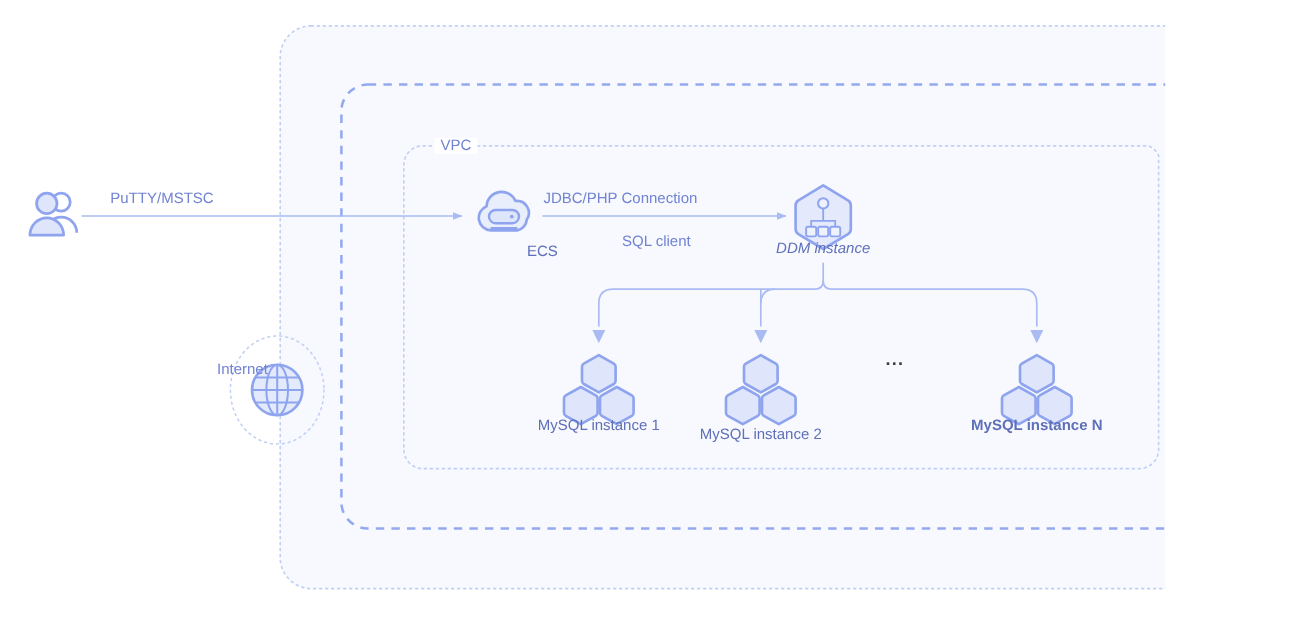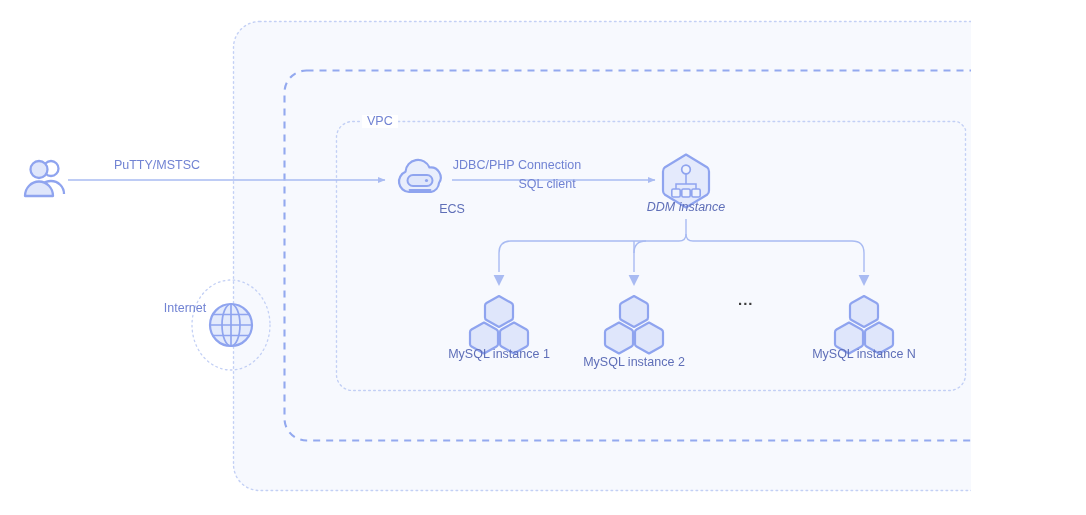--- a/index.html
+++ b/index.html
@@ -176,33 +176,33 @@
                A 3 3 0 0 1 -29 21.9 L -29 10.1 A 3 3 0 0 1 -27.5 7.5 Z" fill="#dfe6fb" stroke="#8fa4ef" stroke-width="2.2" stroke-linejoin="round"></path>
       <path d="M 15 0.5 L 27.5 7.5 A 3 3 0 0 1 29 10.1 L 29 21.9
                A 3 3 0 0 1 27.5 24.5 L 15 31.5 L 2.5 24.5
                A 3 3 0 0 1 1 21.9 L 1 10.1 A 3 3 0 0 1 2.5 7.5 Z" fill="#dfe6fb" stroke="#8fa4ef" stroke-width="2.2" stroke-linejoin="round"></path>
     </g>
 
   </svg>
 
   <div class="lbl vpc-label" style="left:362px; top:115px;">VPC</div>
 
-  <div class="lbl center" style="left:157px; top:159px;">PuTTY/MSTSC</div>
+  <div class="lbl center" style="left:135px; top:159px;">PuTTY/MSTSC</div>
 
   <div class="lbl center" style="left:517px; top:159px;">JDBC/PHP Connection</div>
 
-  <div class="lbl center" style="left:547px; top:178px;">SQL client</div>
-
-  <div class="lbl center" style="left:185px; top:302px;">Internet</div>
+  <div class="lbl center" style="left:547px; top:195px;">SQL client</div>
+
+  <div class="lbl center" style="left:202px; top:302px;">Internet</div>
 
   <div class="lbl center node-label" style="left:420px; top:203px;margin-left:32px;">ECS</div>
 
   <div class="lbl center node-label" style="left:686px; top:201px;font-style:italic;">DDM instance</div>
 
   <div class="lbl center node-label" style="left:499px; top:348px;text-align:center;">MySQL instance 1</div>
 
   <div class="lbl center node-label" style="left:634px; top:356px;">MySQL instance 2</div>
 
-  <div class="lbl center node-label" style="left:864px; top:348px;">MySQL instance N</div>
+  <div class="lbl center node-label" style="left:864px; top:348px;font-weight:bold;">MySQL instance N</div>
 
   <div class="ellipsis" style="left:738px; top:292px;">...</div>
 
 </div>
 
 </body></html>

